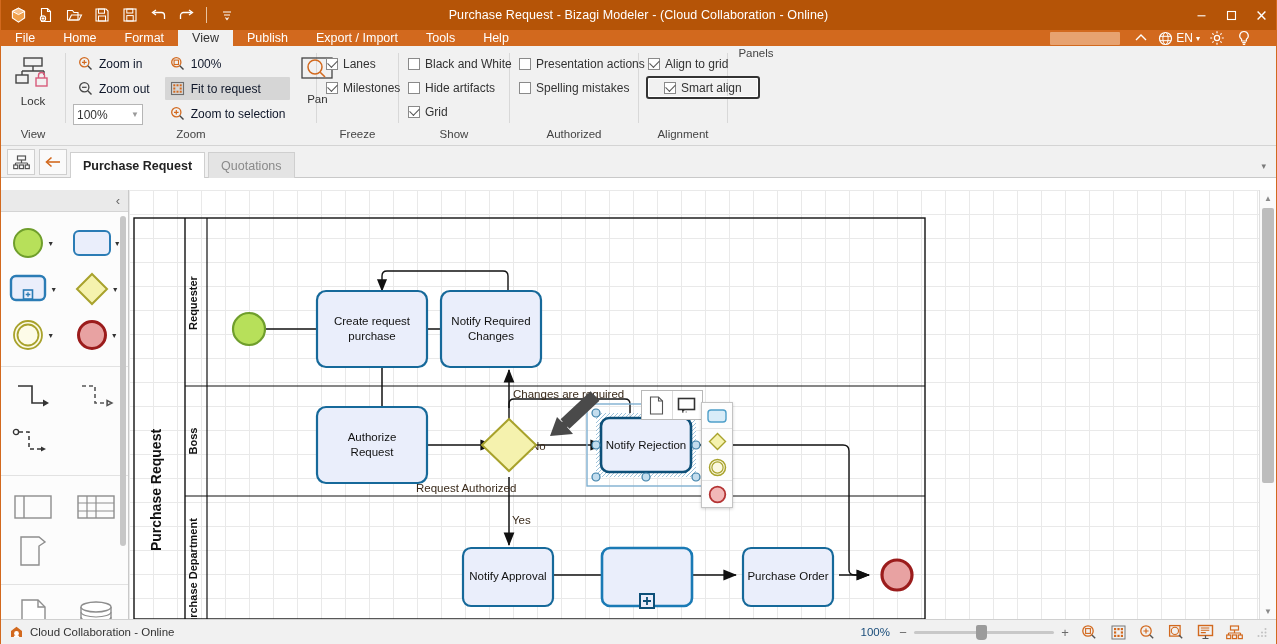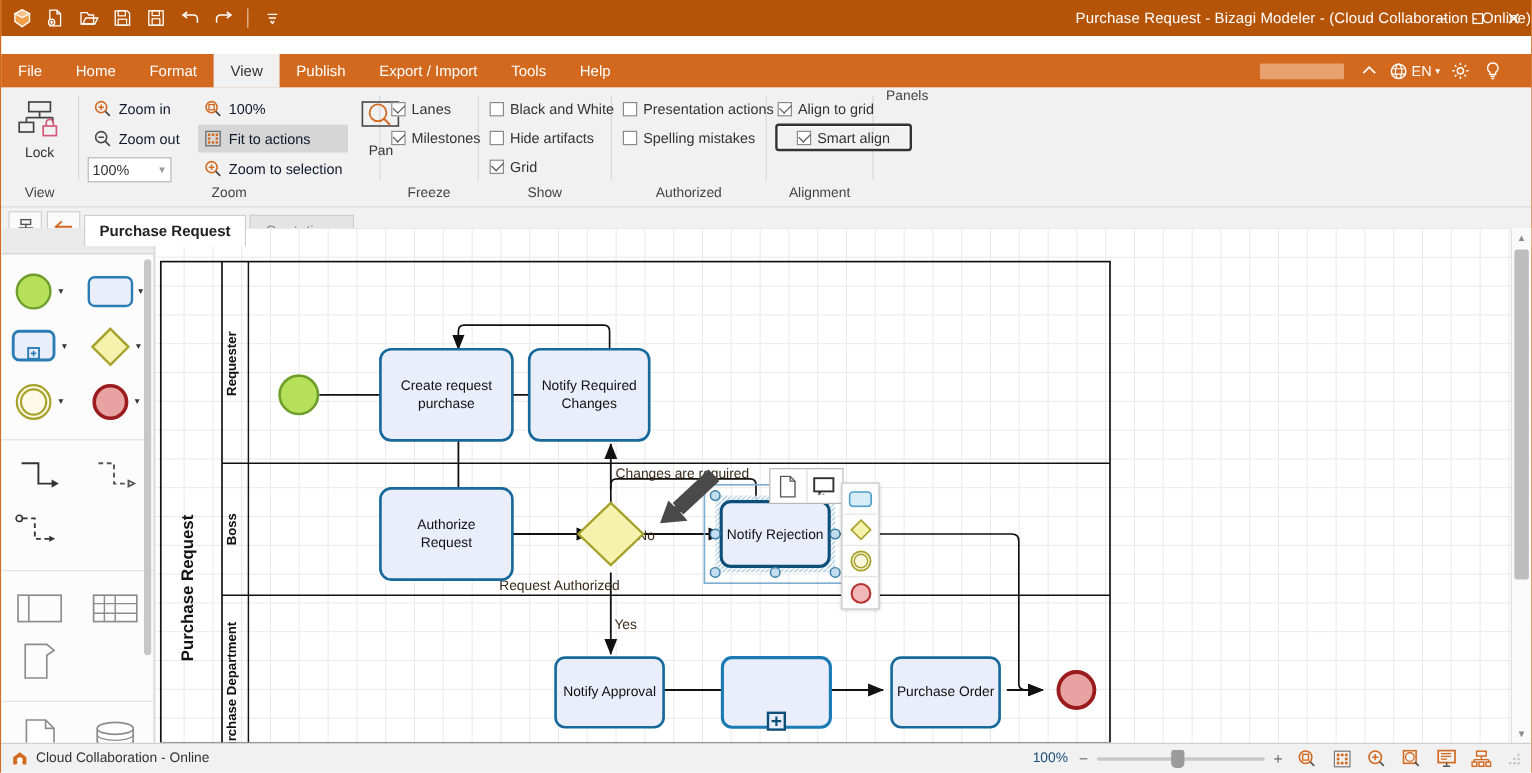--- a/index.html
+++ b/index.html
@@ -20,34 +20,33 @@
     position:relative; color:#fff;
   }
   .qat { display:flex; align-items:center; gap:2px; padding-left:4px; }
   .qat-btn {
     width:26px; height:26px; display:flex; align-items:center; justify-content:center;
     cursor:pointer;
   }
   .qat-btn svg { display:block; }
   .qat-sep { width:1px; height:16px; background:#e8c3a0; margin:0 5px; }
   .title-text {
-    position:absolute; left:0; right:0; text-align:right;
+    position:absolute; left:0; right:0; text-align:center;
     font-size:12.5px; color:#fff; pointer-events:none; letter-spacing:.1px;
   }
   .wincontrols { margin-left:auto; display:flex; height:30px; }
   .wc {
     width:30px; height:30px; display:flex; align-items:center; justify-content:center;
     cursor:pointer; color:#fff; font-size:13px;
   }
 
   
   .menubar {
-    height:28px; background:#d2691e; display:flex; align-items:stretch;
+    height:16px; background:#d2691e; display:flex; align-items:stretch;
     position:relative;
-    margin-top:15px;
   }
   .mi {
     padding:0 14px; display:flex; align-items:center; color:#fff;
     font-size:12.5px; cursor:pointer; white-space:nowrap;
   }
   .mi.active { background:#f1f1f1; color:#333; }
   .menubar-right { margin-left:auto; display:flex; align-items:center; gap:3px; padding-right:20px; }
   .redact { width:70px; height:13px; background:#e7a270; border-radius:1px; margin-right:6px; }
   .mbtn { width:24px; height:24px; display:flex; align-items:center; justify-content:center;
           color:#fff; cursor:pointer; }
@@ -357,21 +356,21 @@
                   <rect x="3.3" y="3.3" width="2" height="2"></rect>
                   <rect x="6.5" y="3.3" width="2" height="2"></rect>
                   <rect x="9.7" y="3.3" width="2" height="2"></rect>
                   <rect x="3.3" y="6.5" width="2" height="2"></rect>
                   <rect x="9.7" y="6.5" width="2" height="2"></rect>
                   <rect x="3.3" y="9.7" width="2" height="2"></rect>
                   <rect x="6.5" y="9.7" width="2" height="2"></rect>
                   <rect x="9.7" y="9.7" width="2" height="2"></rect>
                 </g>
               </svg>
-            <span>Fit to actions</span>
+            <span>Fit to request</span>
           </div>
           <div class="zitem">
             <svg width="15" height="15" viewBox="0 0 15 15">
                 <circle cx="6.3" cy="6.3" r="4.6" fill="none" stroke="#d2691e" stroke-width="1.3"></circle>
                 <path d="M6.3 4v4.6M4 6.3h4.6" stroke="#d2691e" stroke-width="1.2"></path>
                 <path d="M9.8 9.8l3.7 3.7" stroke="#444" stroke-width="1.4"></path>
               </svg>
             <span>Zoom to selection</span>
           </div>
         </div>

